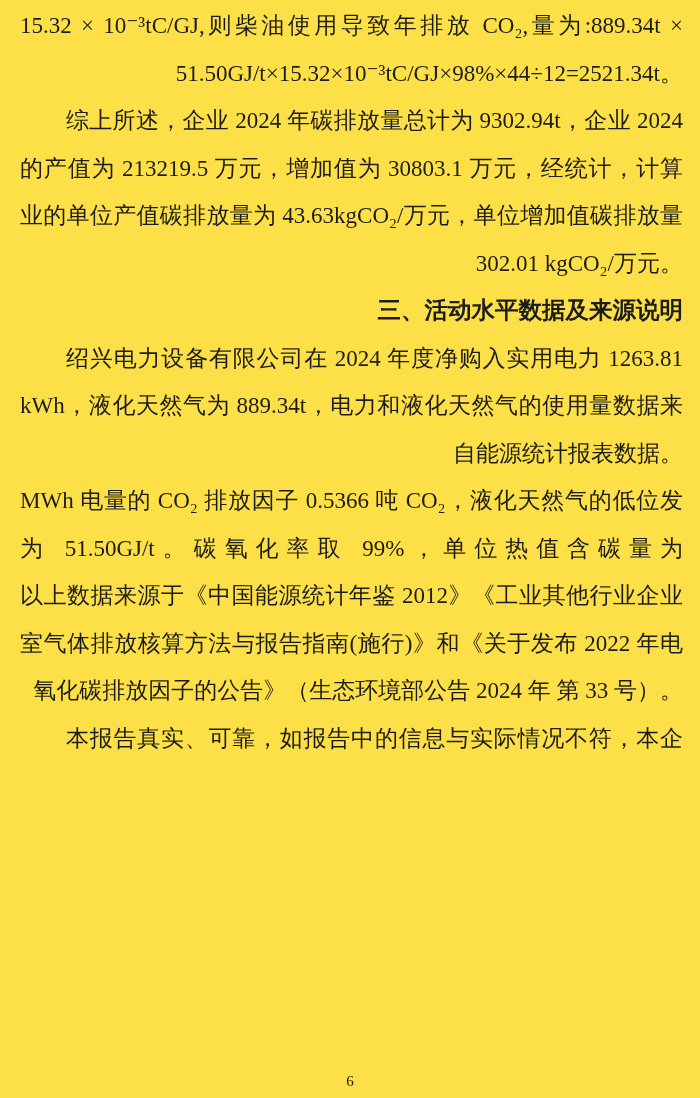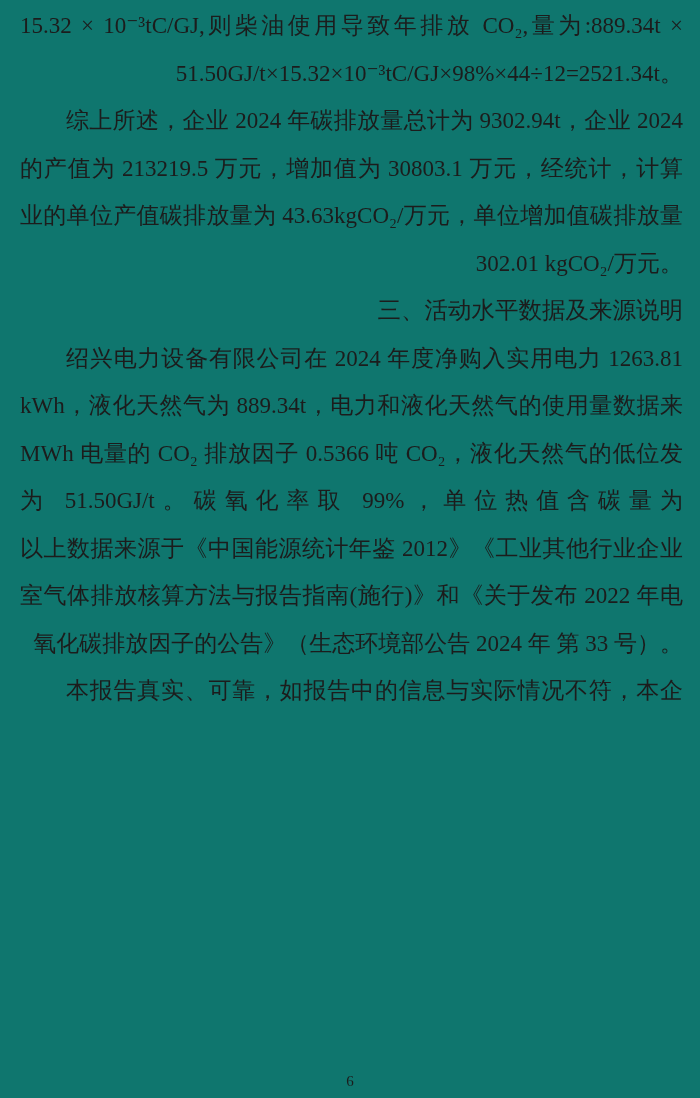--- a/index.html
+++ b/index.html
@@ -11,21 +11,21 @@
     width: 700px;
     height: 1098px;
     position: relative;
     font-family: "Liberation Serif", "DejaVu Serif", serif;
     color: #1c1c1c;
     overflow: hidden;
   }
   .page {
     position: absolute;
     inset: 0;
-    background: #0f766e;
+    background: #fde047;
   }
   .content {
     position: absolute;
     top: 2px;
     left: 20px;
     width: 663px;
   }
   .ln {
     margin: 0;
     padding: 0;
@@ -43,21 +43,21 @@
     text-align-last: justify;
     text-justify: inter-character;
   }
   
   .ind {
     text-indent: 2em;
   }
   
   .hd {
     font-family: "Liberation Sans", "DejaVu Sans", sans-serif;
-    font-weight: 400;
+    font-weight: 700;
     text-indent: 2em;
     font-size: 23.5px;
   }
   .footer {
     position: absolute;
     left: 0;
     right: 0;
     top: 1072px;
     text-align: center;
     font-size: 15px;
@@ -75,20 +75,21 @@
     <p class="ln">51.50GJ/t×15.32×10⁻³tC/GJ×98%×44÷12=2521.34t。</p>
 
     <p class="ln j ind">综上所述，企业 2024 年碳排放量总计为 9302.94t，企业 2024 年</p>
     <p class="ln j">的产值为 213219.5 万元，增加值为 30803.1 万元，经统计，计算出企</p>
     <p class="ln j">业的单位产值碳排放量为 43.63kgCO₂/万元，单位增加值碳排放量为</p>
     <p class="ln">302.01 kgCO₂/万元。</p>
 
     <h2 class="ln hd">三、活动水平数据及来源说明</h2>
     <p class="ln j ind">绍兴电力设备有限公司在 2024 年度净购入实用电力 1263.81 万</p>
     <p class="ln j">kWh，液化天然气为 889.34t，电力和液化天然气的使用量数据来源</p>
+    <p class="ln">自能源统计报表数据。</p>
 
     <p class="ln j">MWh 电量的 CO₂ 排放因子 0.5366 吨 CO₂，液化天然气的低位发热量</p>
     <p class="ln j">为 51.50GJ/t。碳氧化率取 99%，单位热值含碳量为 15.32×10⁻³tC/GJ,</p>
     <p class="ln j">以上数据来源于《中国能源统计年鉴 2012》《工业其他行业企业温</p>
     <p class="ln j">室气体排放核算方法与报告指南(施行)》和《关于发布 2022 年电力二</p>
     <p class="ln">氧化碳排放因子的公告》（生态环境部公告 2024 年 第 33 号）。</p>
 
     <p class="ln j ind">本报告真实、可靠，如报告中的信息与实际情况不符，本企业将</p>
 
   </main>

